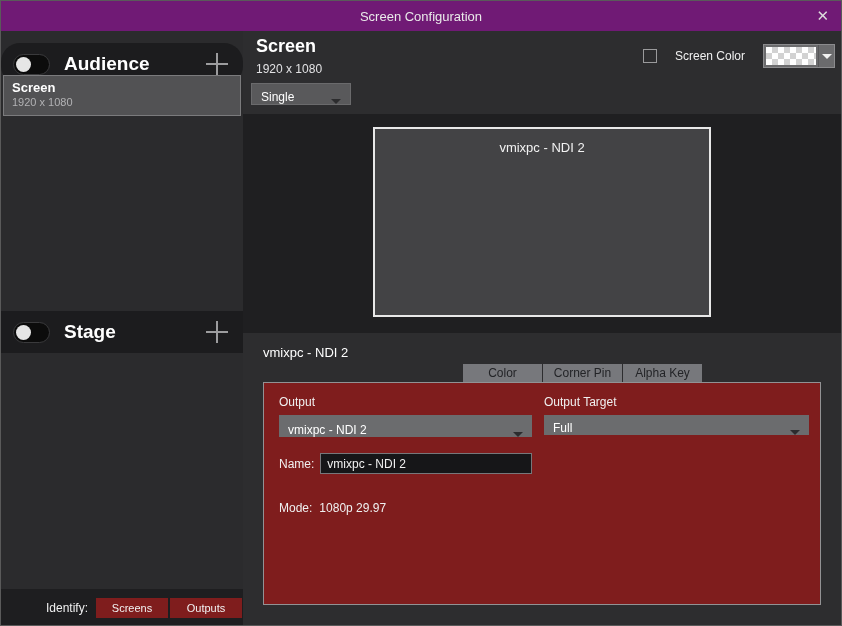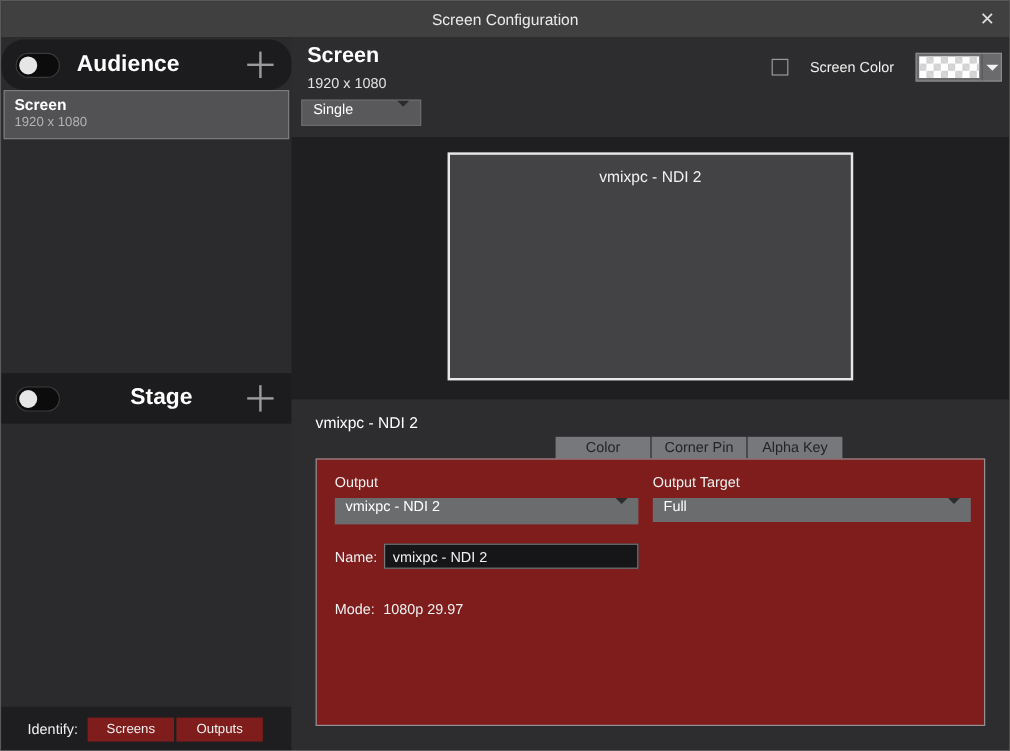--- a/index.html
+++ b/index.html
@@ -10,21 +10,21 @@
     position: relative;
     width: 842px; height: 626px;
     background: #2d2d2f;
     border: 1px solid #5a5a5a;
     overflow: hidden;
     color: #f0f0f0;
   }
 
   
   .titlebar {
-    height: 30px; background: #404040;
+    height: 30px; background: #701a75;
     display: flex; align-items: center; justify-content: center;
     position: relative;
     font-size: 13px; color: #eaeaea;
   }
   .titlebar .close {
     position: absolute; right: 12px; top: 0; height: 30px;
     display: flex; align-items: center;
     font-size: 15px; color: #dcdcdc; cursor: default;
   }
 
@@ -33,22 +33,22 @@
   
   .sidebar {
     position: relative; width: 242px; height: 100%;
     background: #2b2b2d; flex: none;
   }
   .section-header {
     position: absolute; left: 0; width: 242px; height: 42px;
     background: #1c1c1e;
     display: flex; align-items: center;
   }
-  .section-header.audience { top: 2px; border-radius: 19px; }
-  .section-header.stage { top: 280px; text-align: center; }
+  .section-header.audience { top: 12px; border-radius: 19px; }
+  .section-header.stage { top: 280px; }
   .toggle {
     width: 37px; height: 21px; margin-left: 12px;
     background: #0c0c0c; border: 1px solid #3a3a3c; border-radius: 11px;
     position: relative; flex: none;
   }
   .toggle .knob {
     position: absolute; left: 2px; top: 2px;
     width: 15px; height: 15px; border-radius: 50%; background: #e6e6e6;
   }
   .section-header .sec-label {
@@ -68,21 +68,21 @@
     position: absolute; top: 44px; left: 2px; width: 238px; height: 41px;
     background: #525254; border: 1px solid #7b7b7d;
     padding: 4px 8px;
   }
   .screen-item .si-title { font-size: 13px; font-weight: bold; color: #ffffff; }
   .screen-item .si-sub { font-size: 11px; color: #b2b2b4; margin-top: 1px; }
 
   .identify-bar {
     position: absolute; bottom: 0; left: 0; width: 242px; height: 38px;
     background: #1e1e20;
-    display: flex; align-items: center;
+    display: flex; align-items: center; padding-left: 23px;
   }
   .identify-bar .id-label { margin-left: 22px; font-size: 12px; color: #f0f0f0; }
   .id-buttons { display: flex; gap: 2px; margin-left: 8px; }
   .id-btn {
     width: 72px; height: 20px; background: #7f1d1d; border: none;
     color: #f2f2f2; font-size: 11px; font-family: inherit;
     display: flex; align-items: center; justify-content: center;
   }
 
   
@@ -122,21 +122,21 @@
     border-left: 5px solid transparent; border-right: 5px solid transparent;
     border-top: 5px solid #f2f2f2;
   }
   .tri-down-dark {
     width: 0; height: 0;
     border-left: 5px solid transparent; border-right: 5px solid transparent;
     border-top: 5px solid #2c2c2e;
   }
 
   .dropdown {
-    display: flex; align-items: flex-start; justify-content: space-between;
+    display: flex; align-items: flex-end; justify-content: space-between;
     padding: 0 9px; font-size: 12px; color: #ffffff; gap: 24px;
   }
   .dd-single {
     position: absolute; left: 8px; top: 52px; width: 100px; height: 22px;
     background: #59595b; border: 1px solid #6a6a6c;
   }
 
   .preview-area {
     height: 219px; background: #1f1f21; flex: none;
     display: flex; justify-content: center;

